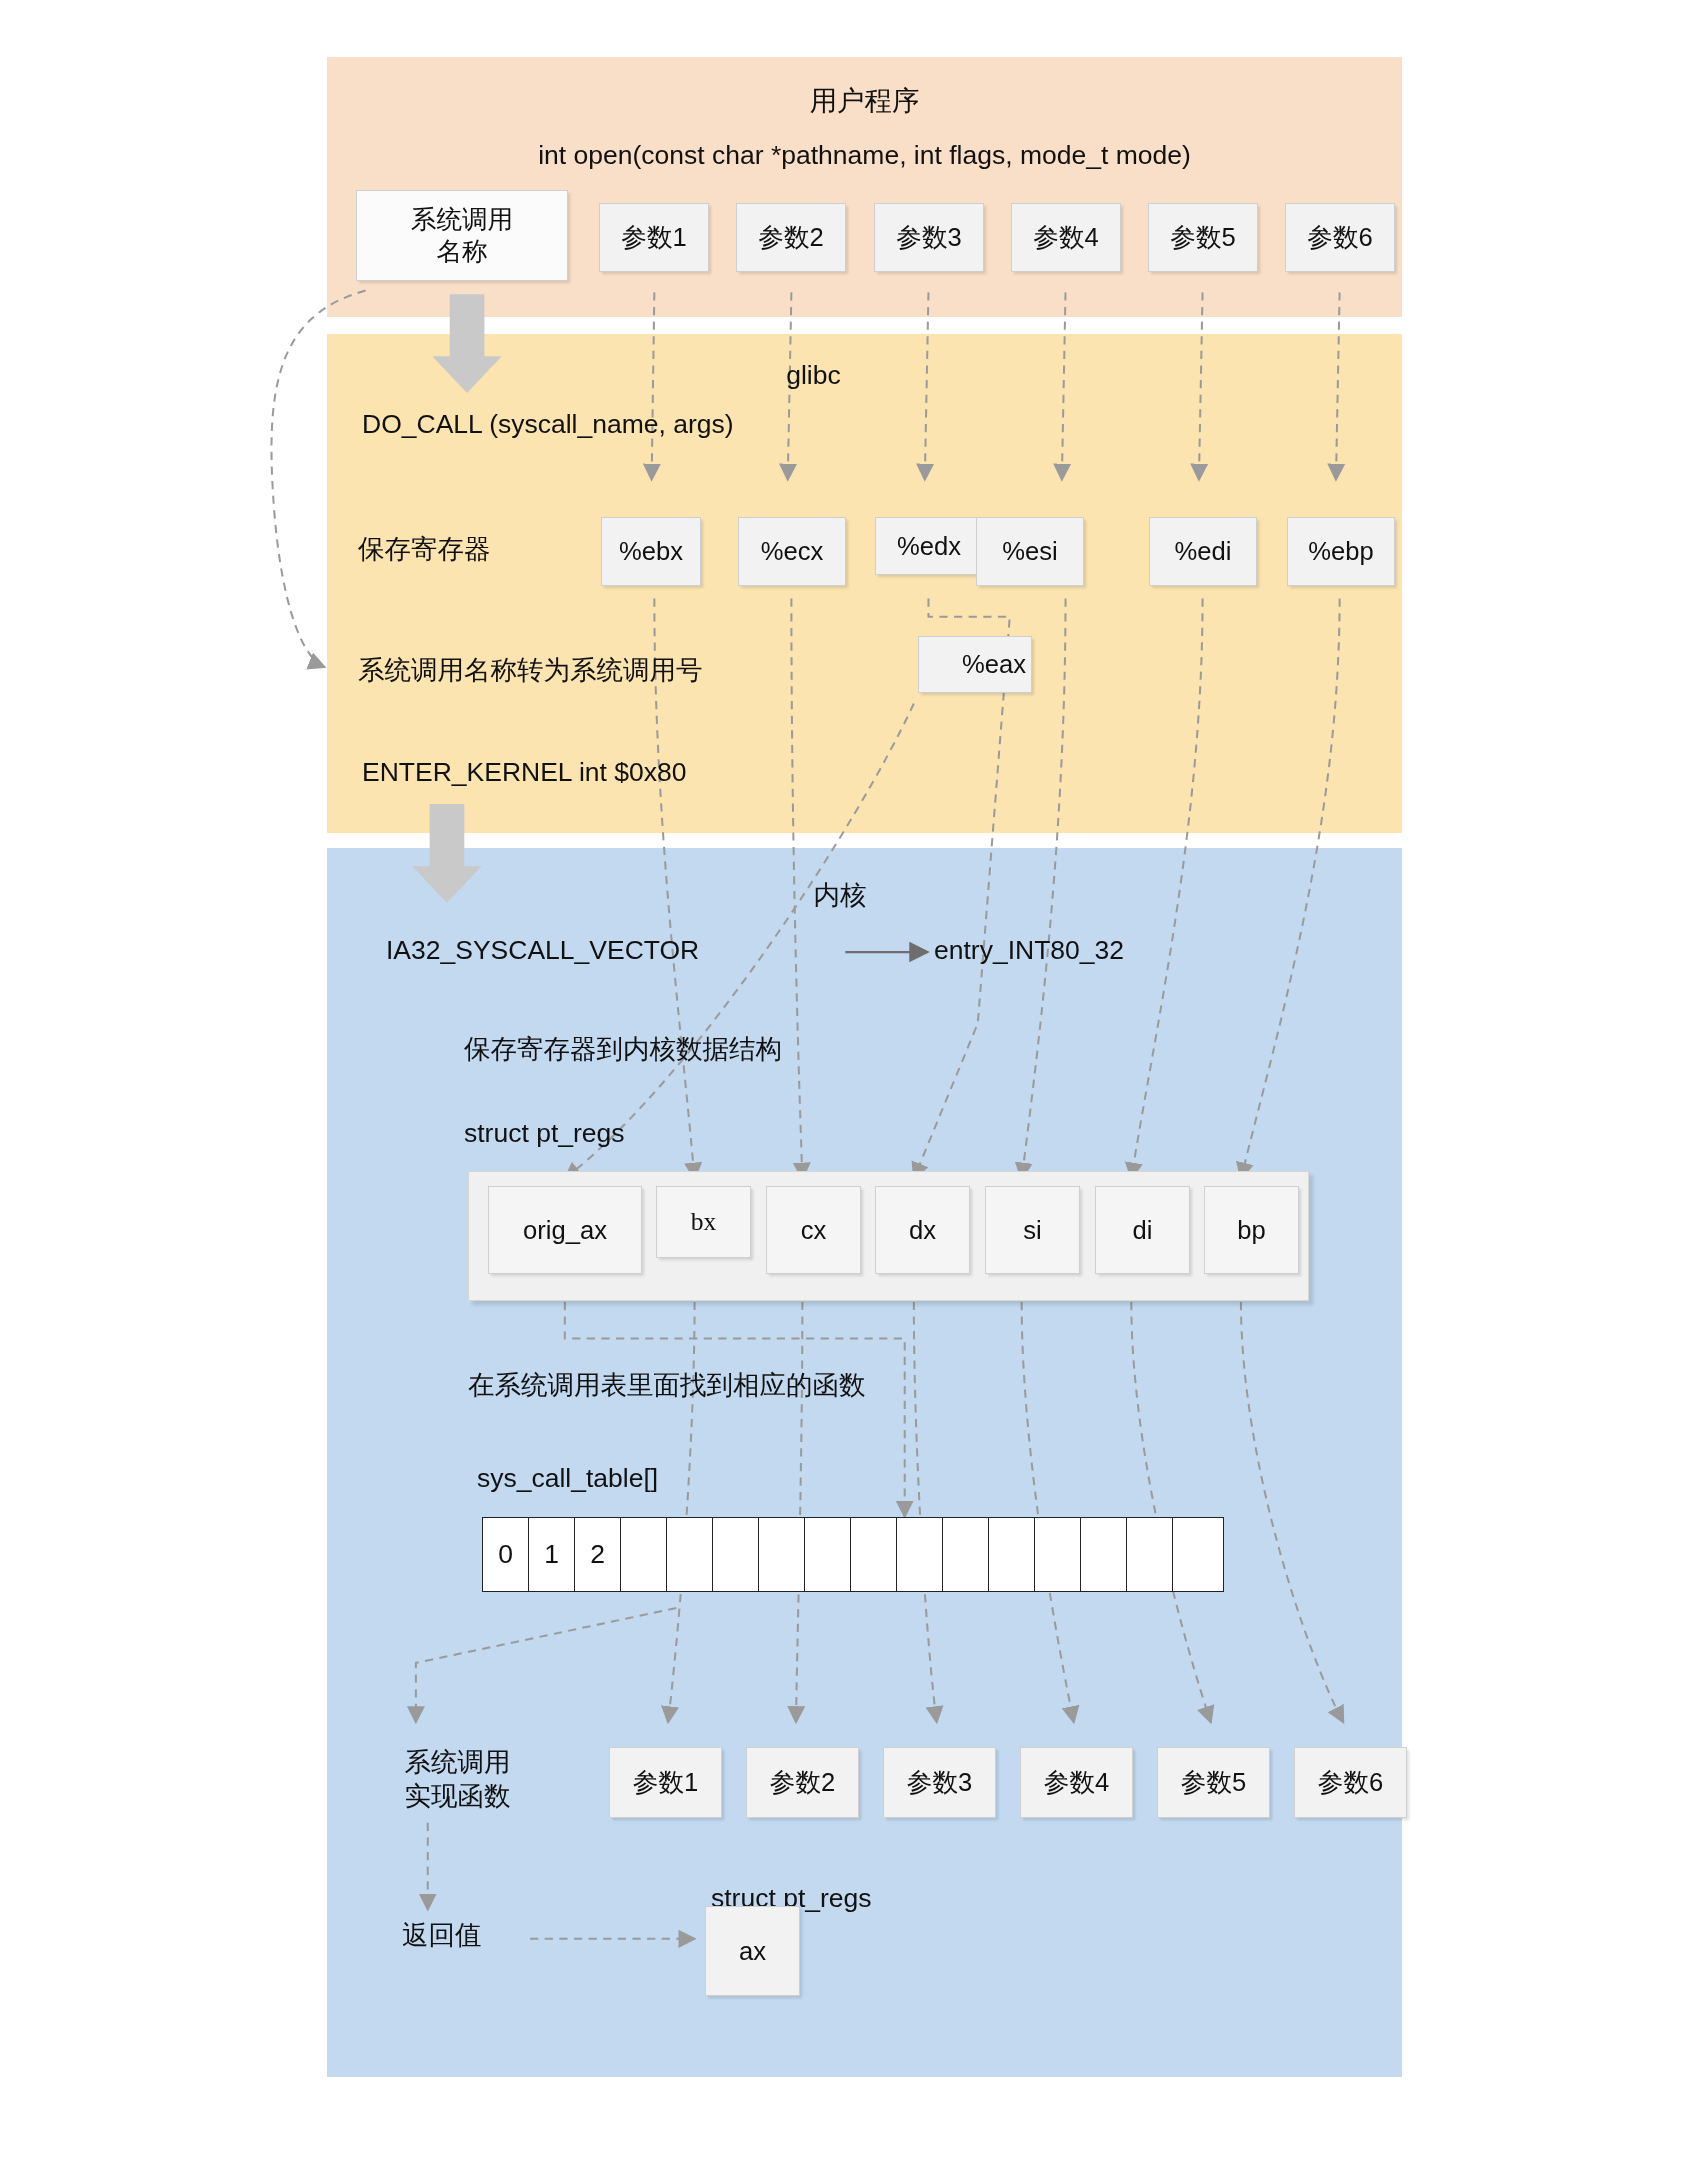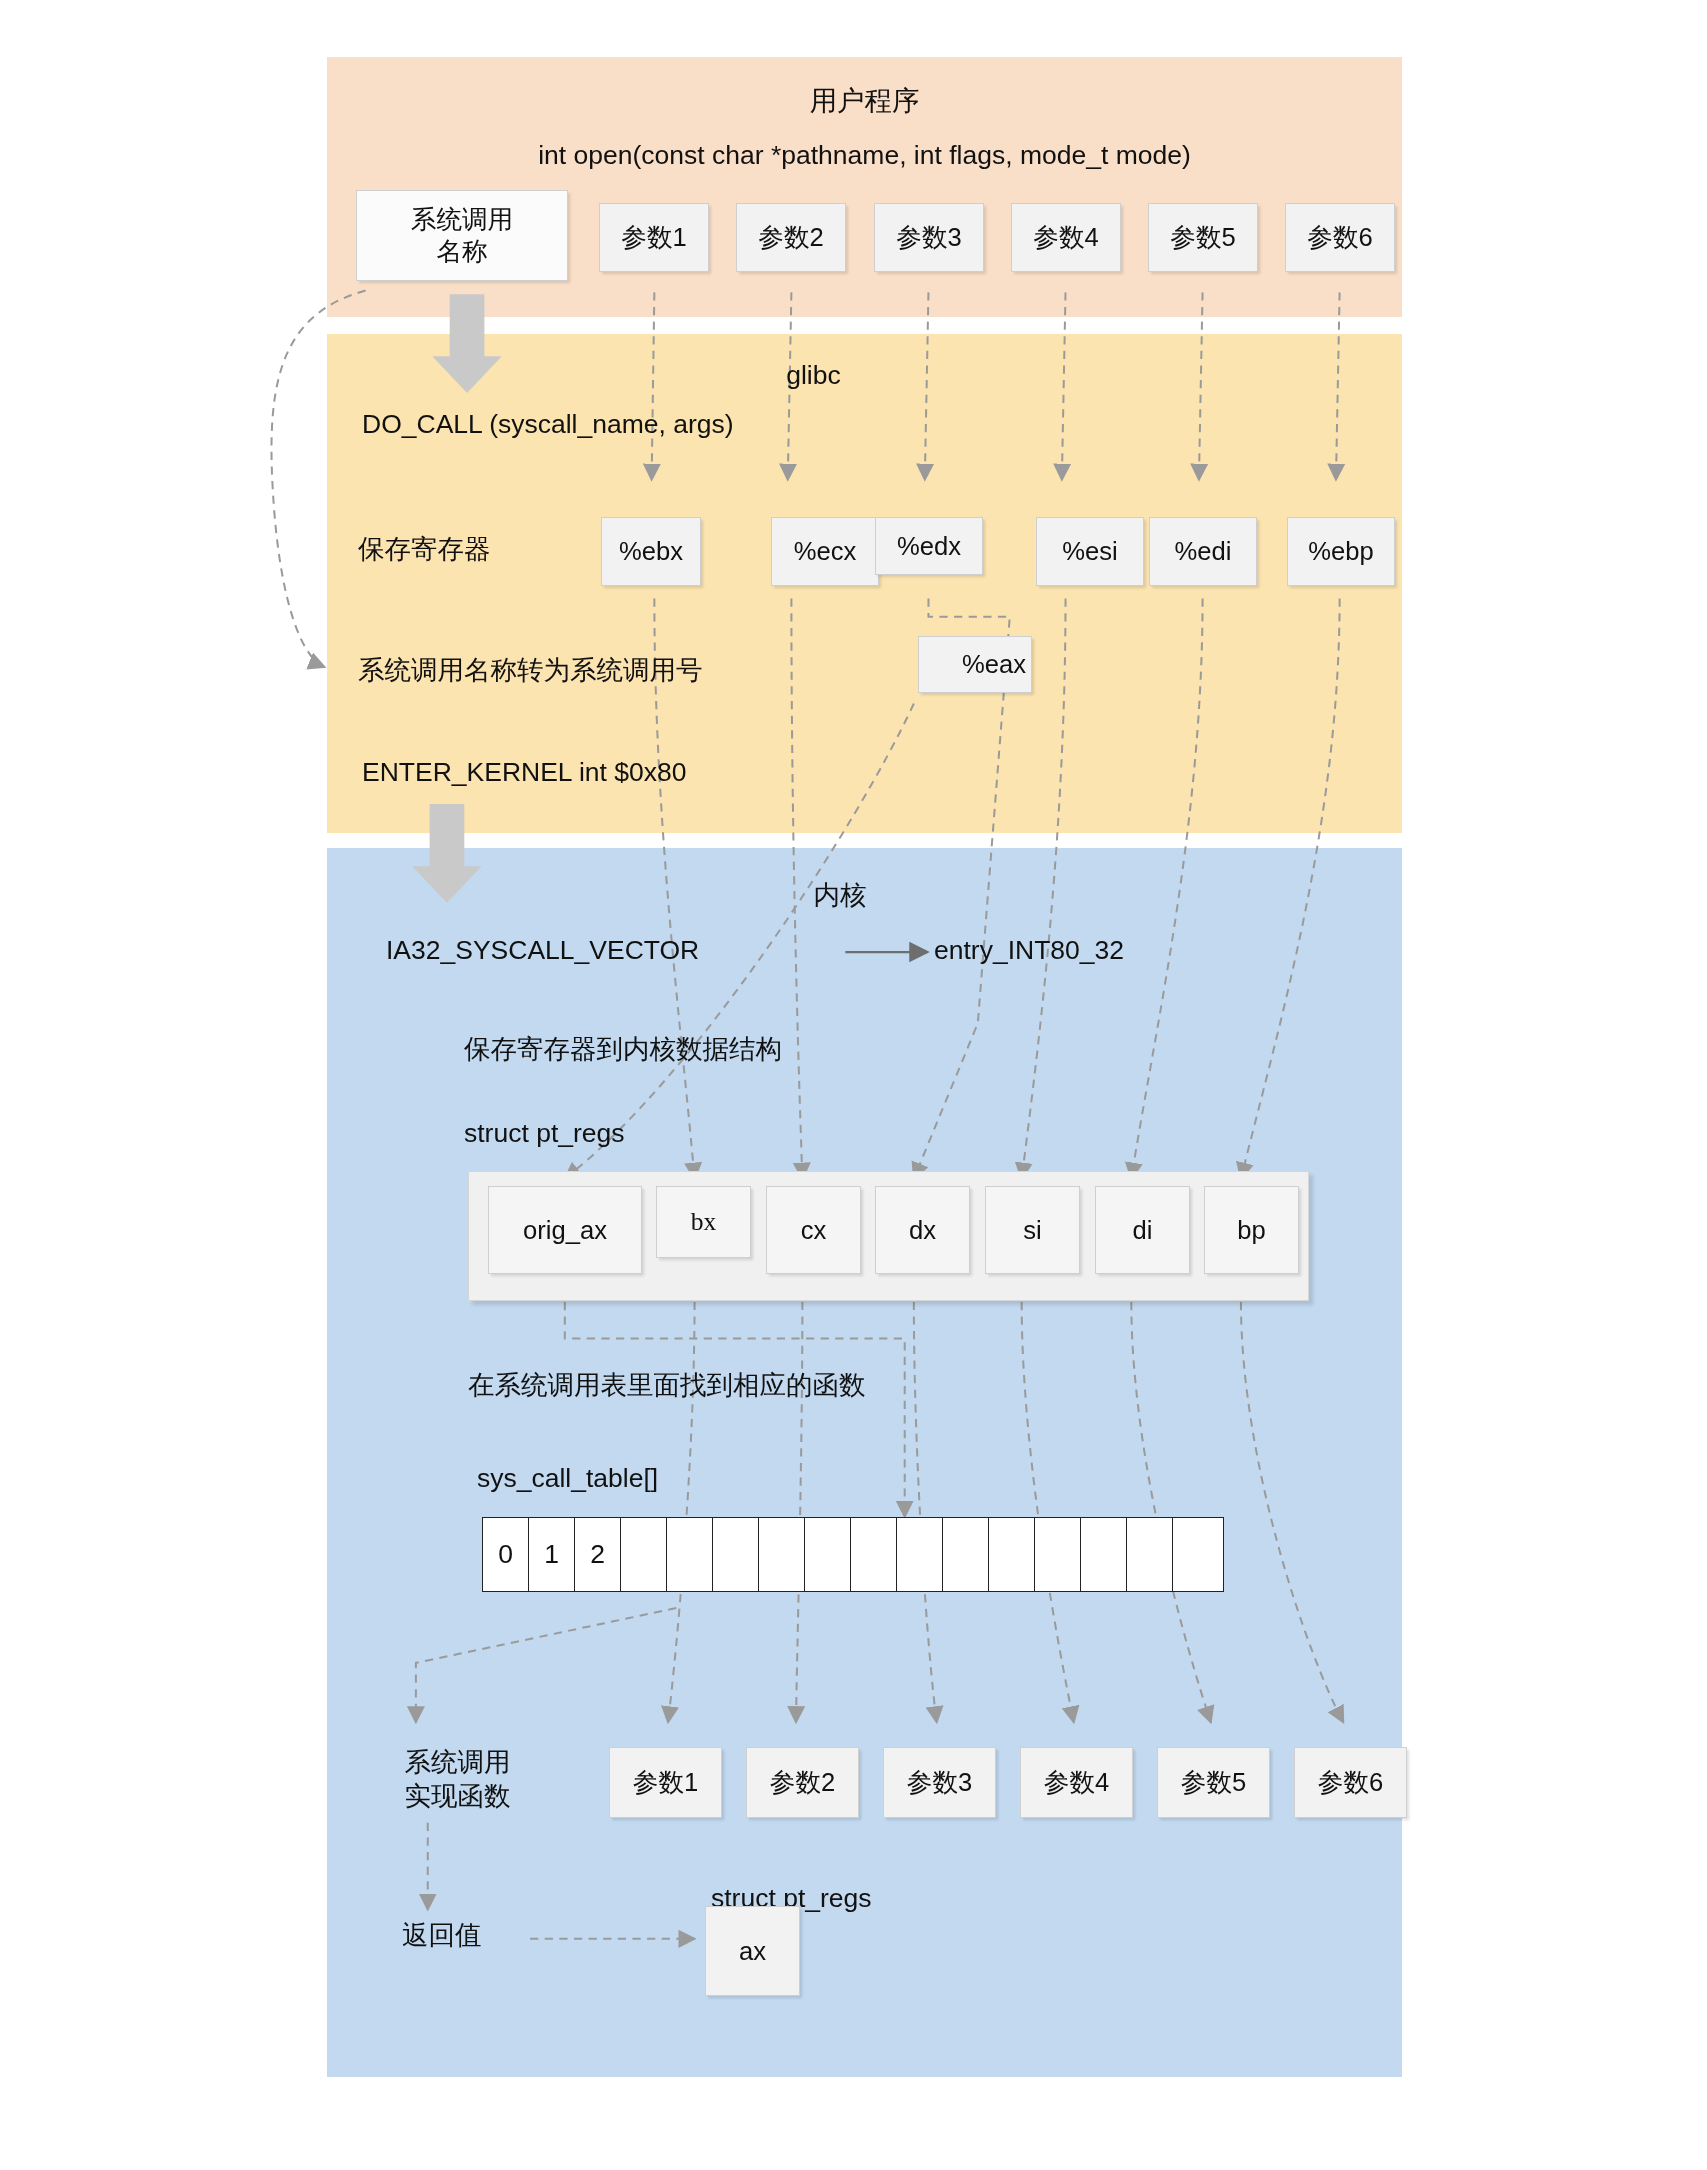--- a/index.html
+++ b/index.html
@@ -215,23 +215,23 @@
   <div class="chip" style="left:1148px; top:203px; width:110px; height:69px;">参数5</div>
   <div class="chip" style="left:1285px; top:203px; width:110px; height:69px;">参数6</div>
 
   <div class="lbl t-body center" style="left:713px; top:359px; width:201px;">glibc</div>
 
   <div class="lbl t-code" style="left:362px; top:408px;">DO_CALL (syscall_name, args)</div>
 
   <div class="lbl t-body" style="left:358px; top:533px;">保存寄存器</div>
 
   <div class="chip" style="left:601px; top:517px; width:100px; height:69px;">%ebx</div>
-  <div class="chip" style="left:771px; top:517px; width:108px; height:69px;">%ecx</div>
+  <div class="chip" style="left:738px; top:517px; width:108px; height:69px;">%ecx</div>
   <div class="chip" style="left:875px; top:517px; width:108px; height:58px;">%edx</div>
-  <div class="chip" style="left:1036px; top:517px; width:108px; height:69px;">%esi</div>
+  <div class="chip" style="left:976px; top:517px; width:108px; height:69px;">%esi</div>
   <div class="chip" style="left:1149px; top:517px; width:108px; height:69px;">%edi</div>
   <div class="chip" style="left:1287px; top:517px; width:108px; height:69px;">%ebp</div>
 
   <div class="lbl t-body" style="left:358px; top:654px;">系统调用名称转为系统调用号</div>
   <div class="chip" style="left:918px; top:636px; width:114px; height:57px;padding-left:38px;">%eax</div>
 
   <div class="lbl t-code" style="left:362px; top:756px;">ENTER_KERNEL int $0x80</div>
 
   <div class="lbl t-body center" style="left:758px; top:879px; width:164px;">内核</div>
 

